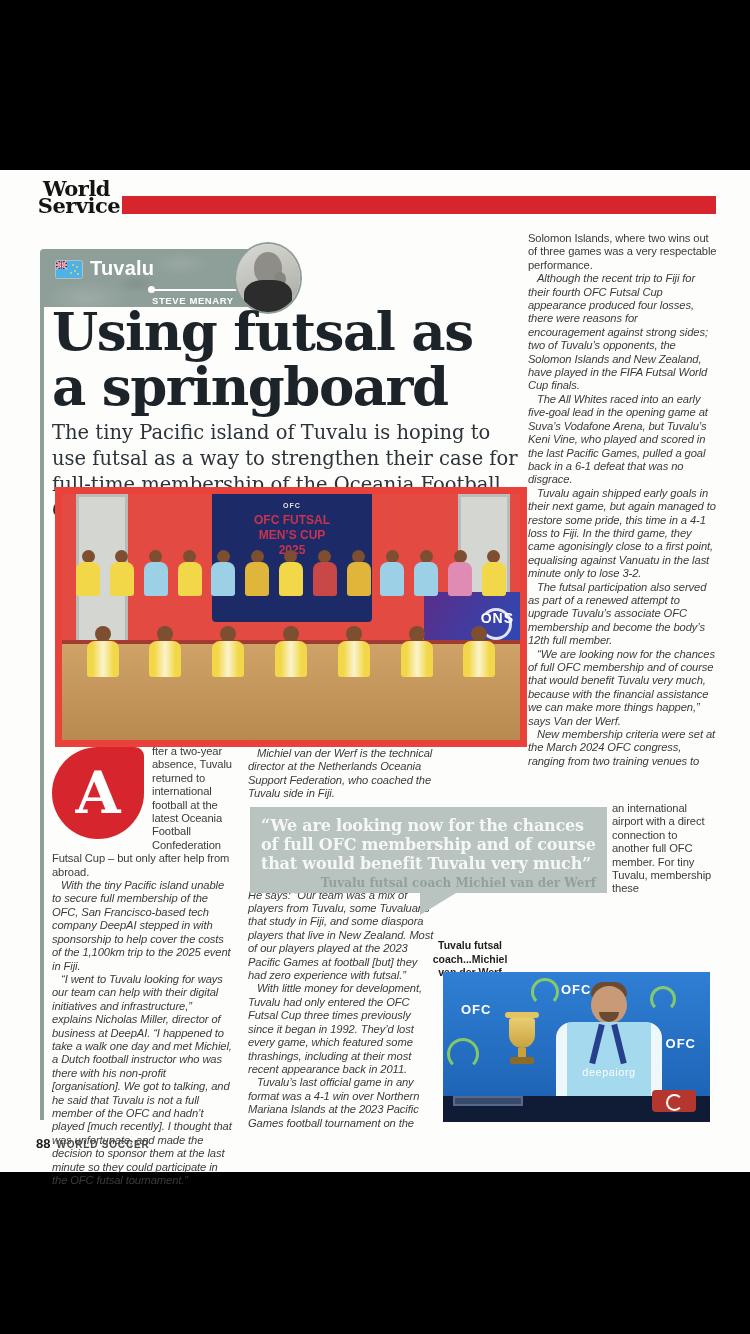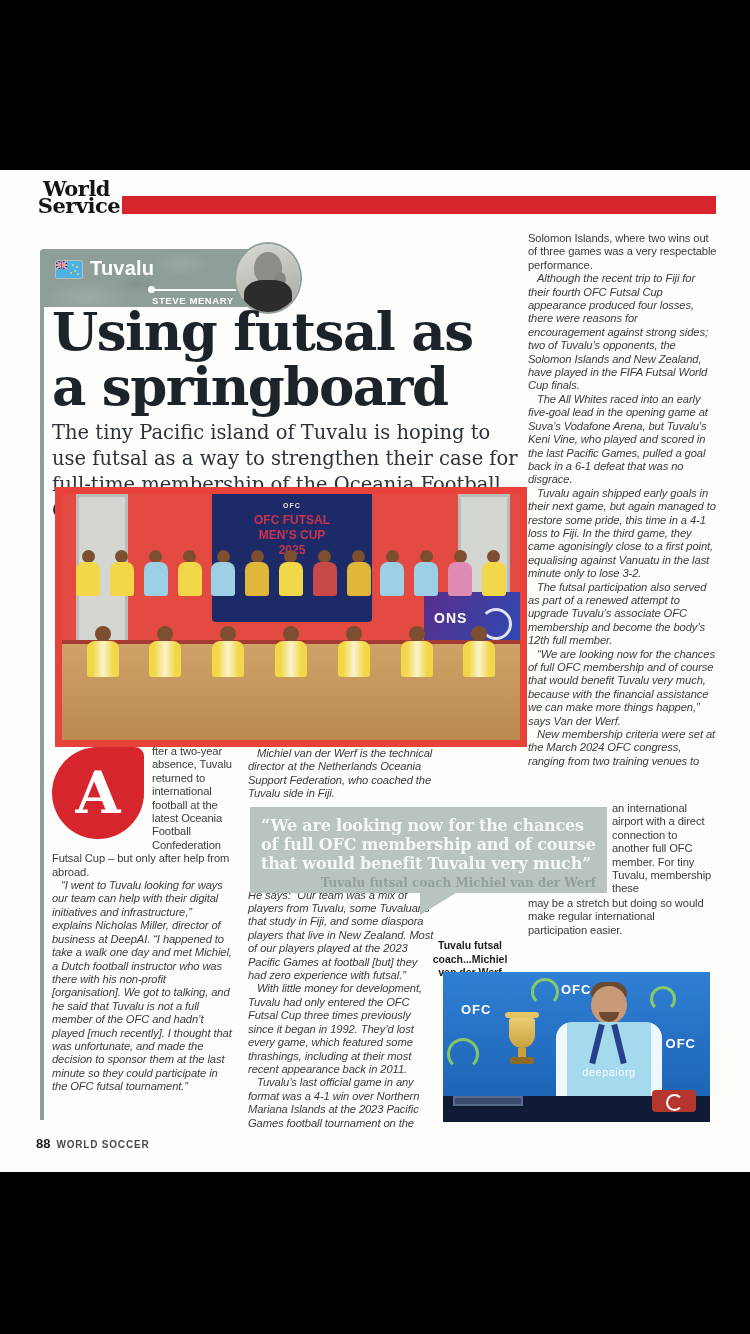--- a/index.html
+++ b/index.html
@@ -51,21 +51,21 @@
           background:#e34a42;overflow:hidden;}
   .p1-door{position:absolute;top:0;width:52px;height:150px;background:#d4d6d2;
            box-shadow:inset 0 0 0 3px #b9bcb8;}
   .p1-door.l{left:14px;} .p1-door.r{right:10px;}
   .p1-backdrop{position:absolute;left:150px;top:0;width:160px;height:128px;background:#1c2a68;
                border-radius:0 0 4px 4px;text-align:center;color:#c8334e;font-weight:bold;
                font-size:12px;line-height:1.25;padding-top:8px;box-sizing:border-box;}
   .p1-backdrop .logo{display:block;color:#e8e2da;font-size:7px;letter-spacing:1px;margin-bottom:2px;}
   .p1-panel2{position:absolute;right:0;top:98px;width:96px;height:62px;
              background:linear-gradient(120deg,#5a2d8a,#2a4bb5);color:#fff;font-weight:bold;
-             font-size:14px;padding:18px 6px 0 10px;box-sizing:border-box;letter-spacing:1px;}
+             font-size:14px;padding:18px 6px 0 10px;box-sizing:border-box;letter-spacing:1px;text-align:right;}
   .p1-panel2 .ring{position:absolute;right:8px;top:16px;width:26px;height:26px;border-radius:50%;
                    border:3px solid rgba(255,255,255,.85);border-left-color:transparent;
                    color:#fff;font-size:6px;text-align:center;line-height:26px;letter-spacing:0;}
   .p1-floor{position:absolute;left:0;bottom:0;width:100%;height:96px;
             background:linear-gradient(#cfa368,#b9894f);border-top:4px solid #a33b33;}
   .row{position:absolute;display:flex;justify-content:space-around;width:96%;left:2%;}
   .row.back{top:56px;}
   .row.front{top:132px;}
   .fig{display:flex;flex-direction:column;align-items:center;}
   .fig .head{width:13px;height:13px;border-radius:50%;background:#7d4e30;}
@@ -283,41 +283,41 @@
           </div>
         <div class="fig">
             <div class="head"></div>
             <div class="torso"></div>
           </div>
       </div>
     </div>
 
     <div class="abs col col1">
       <p><span class="dropcap">A</span><span>fter a two-year absence, Tuvalu returned to international football at the latest Oceania Football Confederation Futsal Cup – but only after help from abroad.</span></p>
+      <p class="ind">With the tiny Pacific island unable to secure full membership of the OFC, San Francisco-based tech company DeepAI stepped in with sponsorship to help cover the costs of the 1,100km trip to the 2025 event in Fiji.</p>
       <p class="ind">“I went to Tuvalu looking for ways our team can help with their digital initiatives and infrastructure,” explains Nicholas Miller, director of business at DeepAI. “I happened to take a walk one day and met Michiel, a Dutch football instructor who was there with his non-profit [organisation]. We got to talking, and he said that Tuvalu is not a full member of the OFC and hadn’t played [much recently]. I thought that was unfortunate, and made the decision to sponsor them at the last minute so they could participate in the OFC futsal tournament.”</p>
     </div>
 
     <div class="abs col col2">
       <p class="ind">Michiel van der Werf is the technical director at the Netherlands Oceania Support Federation, who coached the Tuvalu side in Fiji.</p>
       <p class="gap-quote">He says: “Our team was a mix of players from Tuvalu, some Tuvaluans that study in Fiji, and some diaspora players that live in New Zealand. Most of our players played at the 2023 Pacific Games at football [but] they had zero experience with futsal.”</p>
       <p class="ind">With little money for development, Tuvalu had only entered the OFC Futsal Cup three times previously since it began in 1992. They’d lost every game, which featured some thrashings, including at their most recent appearance back in 2011.</p>
       <p class="ind">Tuvalu’s last official game in any format was a 4-1 win over Northern Mariana Islands at the 2023 Pacific Games football tournament on the</p>
     </div>
 
     <div class="abs col col3">
       <p>Solomon Islands, where two wins out of three games was a very respectable performance.</p>
       <p class="ind">Although the recent trip to Fiji for their fourth OFC Futsal Cup appearance produced four losses, there were reasons for encouragement against strong sides; two of Tuvalu’s opponents, the Solomon Islands and New Zealand, have played in the FIFA Futsal World Cup finals.</p>
       <p class="ind">The All Whites raced into an early five-goal lead in the opening game at Suva’s Vodafone Arena, but Tuvalu’s Keni Vine, who played and scored in the last Pacific Games, pulled a goal back in a 6-1 defeat that was no disgrace.</p>
       <p class="ind">Tuvalu again shipped early goals in their next game, but again managed to restore some pride, this time in a 4-1 loss to Fiji. In the third game, they came agonisingly close to a first point, equalising against Vanuatu in the last minute only to lose 3-2.</p>
       <p class="ind">The futsal participation also served as part of a renewed attempt to upgrade Tuvalu’s associate OFC membership and become the body’s 12th full member.</p>
       <p class="ind">“We are looking now for the chances of full OFC membership and of course that would benefit Tuvalu very much, because with the financial assistance we can make more things happen,” says Van der Werf.</p>
       <p class="ind">New membership criteria were set at the March 2024 OFC congress, ranging from two training venues to</p>
     </div>
     <div class="abs col col3n">an international airport with a direct connection to another full OFC member. For tiny Tuvalu, membership these</div>
-    <div class="abs col col3t">may be a stretch but doing so would make regular international participation easier.</div>
 
     <div class="abs pullquote">
       <div class="pq-text">“We are looking now for the chances of full OFC membership and of course that would benefit Tuvalu very much”</div>
       <div class="pq-attr">Tuvalu futsal coach Michiel van der Werf</div>
     </div>
     <div class="abs pq-tail"></div>
     <div class="abs cap cap2">Tuvalu futsal coach...Michiel van der Werf</div>
 
     <div class="abs photo2">
       <span class="ofc-txt" style="left:18px;top:30px;">OFC</span>

